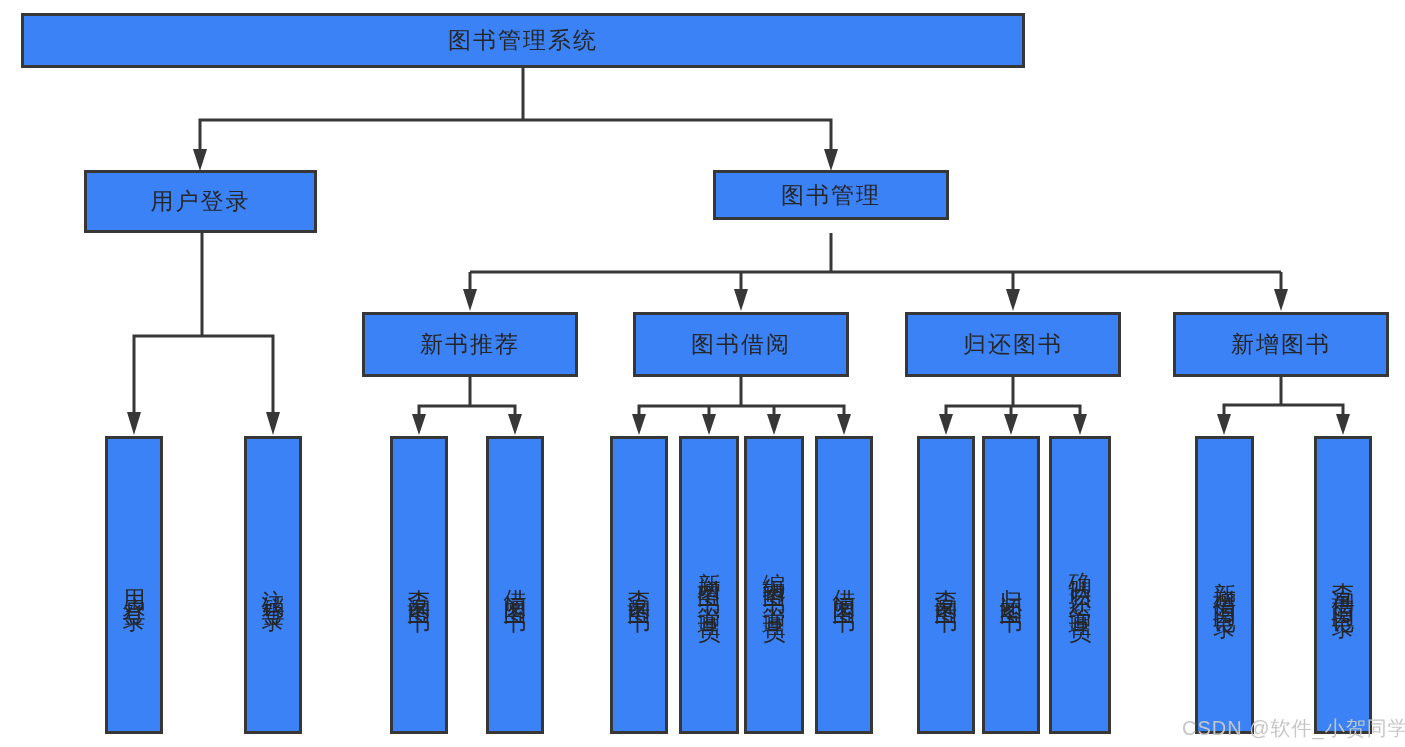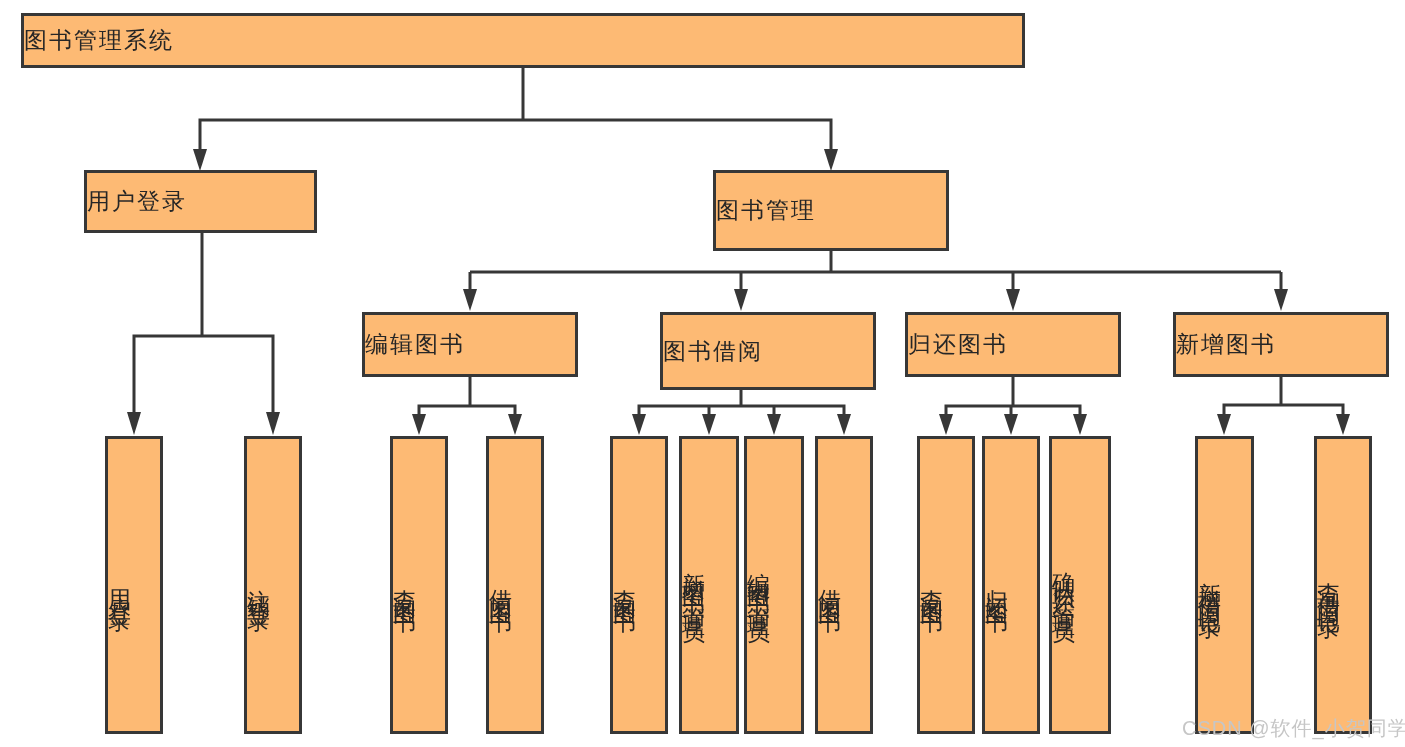--- a/index.html
+++ b/index.html
@@ -15,22 +15,22 @@
     background:var(--background);
     font-family:"Liberation Sans",sans-serif;
     overflow:hidden;
   }
   svg.connectors{position:absolute;left:0;top:0;width:1405px;height:747px;}
   svg.connectors path{fill:none;stroke:var(--line);stroke-width:3;}
   svg.connectors polygon{fill:var(--line);stroke:none;}
   .box{
     position:absolute;box-sizing:border-box;
     border:3px solid var(--line);
-    background:#fdba74;
-    display:flex;align-items:center;justify-content:flex-start;
+    background:#3b82f6;
+    display:flex;align-items:center;justify-content:center;
     color:var(--text);
     z-index:2;
   }
   .box.h{font-size:23px;letter-spacing:2px;white-space:nowrap;}
   .box.v > span{
     writing-mode:vertical-rl;
     text-orientation:mixed;
     font-size:23px;
     letter-spacing:7px;
     line-height:1;
@@ -111,28 +111,28 @@
     </g>
   </svg>
 
   <div class="box h" style="left:21px;top:13px;width:1004px;height:55px">
     <span>图书管理系统</span>
   </div>
 
   <div class="box h" style="left:84px;top:170px;width:233px;height:63px">
     <span>用户登录</span>
   </div>
-  <div class="box h" style="left:713px;top:170px;width:236px;height:81px">
+  <div class="box h" style="left:713px;top:170px;width:236px;height:50px">
     <span>图书管理</span>
   </div>
 
   <div class="box h" style="left:362px;top:312px;width:216px;height:65px">
-    <span>编辑图书</span>
+    <span>新书推荐</span>
   </div>
-  <div class="box h" style="left:660px;top:312px;width:216px;height:78px">
+  <div class="box h" style="left:633px;top:312px;width:216px;height:65px">
     <span>图书借阅</span>
   </div>
   <div class="box h" style="left:905px;top:312px;width:216px;height:65px">
     <span>归还图书</span>
   </div>
   <div class="box h" style="left:1173px;top:312px;width:216px;height:65px">
     <span>新增图书</span>
   </div>
 
   <div class="box v" style="left:105px;top:436px;width:58px;height:298px">

